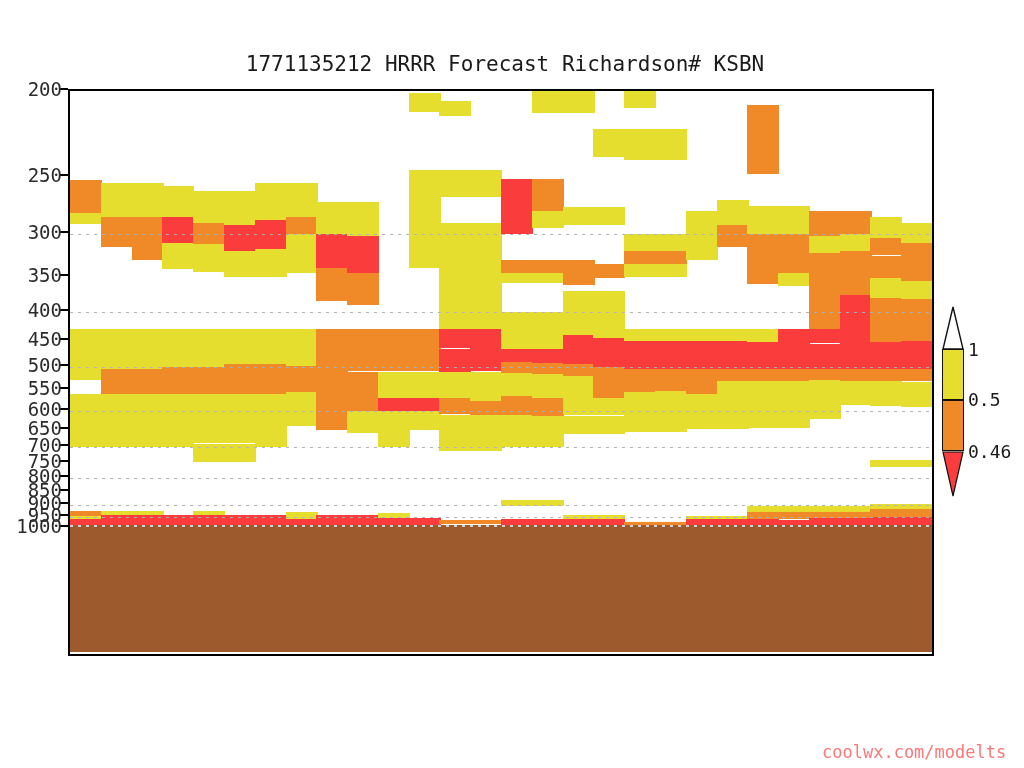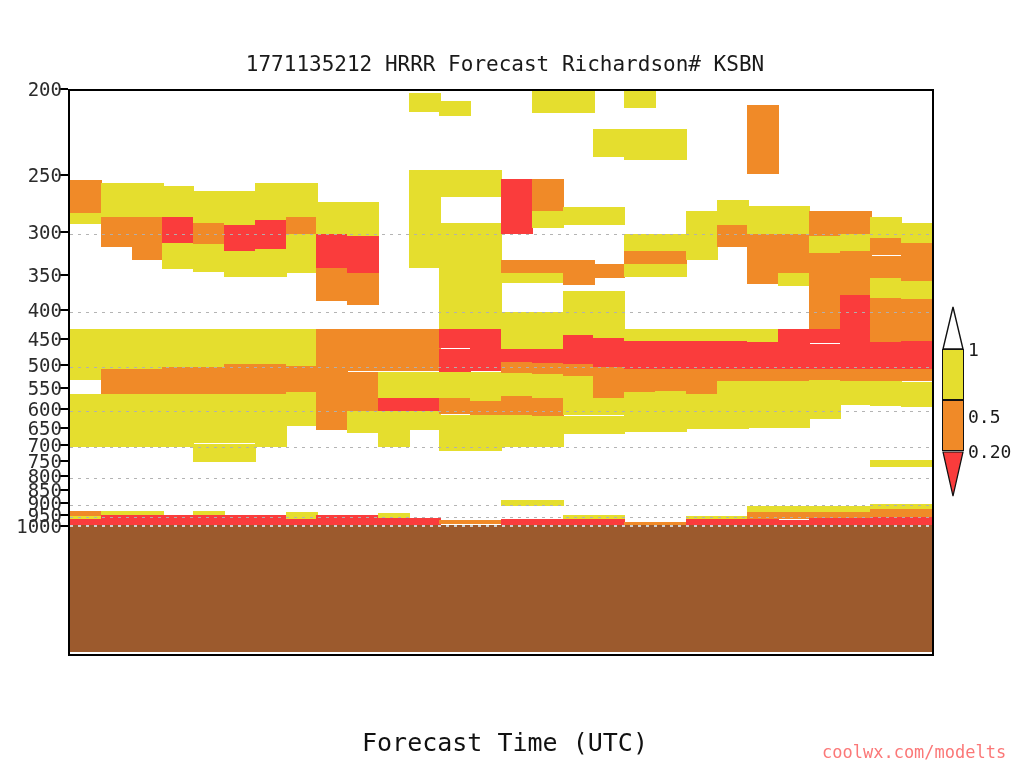--- a/index.html
+++ b/index.html
@@ -424,31 +424,30 @@
       <div class="ytick-mark" style="top: 489px;"></div>
       <div class="ytick-label" style="top: 490px; right: 962px;">850</div>
       <div class="ytick-mark" style="top: 502px;"></div>
       <div class="ytick-label" style="top: 503px; right: 962px;">900</div>
       <div class="ytick-mark" style="top: 514px;"></div>
       <div class="ytick-label" style="top: 515px; right: 962px;">950</div>
       <div class="ytick-mark" style="top: 525px;"></div>
       <div class="ytick-label" style="top: 526px; right: 962px;">1000</div>
     </div>
 
-  <div id="xaxis-title">Forecast Time (UTC)</div>
 
   <div id="colorbar">
       <div style="position: absolute; left: 4px; top: 0px; width: 22px; height: 42px; background: rgb(255, 255, 255); clip-path: polygon(50% 0px, 100% 100%, 0px 100%); border: 0px;"></div>
       <div style="position: absolute; left: 4px; top: 0px;"><svg width="22" height="44" viewBox="0 0 22 44">
           <polygon points="11,1 21,43 1,43" fill="#ffffff" stroke="#111" stroke-width="1.4"></polygon>
         </svg></div>
       <div class="cb-band" style="top: 43px; height: 51px; background: rgb(229, 222, 46);"></div>
       <div class="cb-band" style="top: 94px; height: 51px; background: rgb(240, 138, 40);"></div>
       <div style="position: absolute; left: 4px; top: 145px;"><svg width="22" height="46" viewBox="0 0 22 46">
           <polygon points="1,1 21,1 11,45" fill="#FA3C3C" stroke="#111" stroke-width="1.2"></polygon>
         </svg></div>
       <div class="cb-label" style="top: 44px;">1</div>
-      <div class="cb-label" style="top: 111px; text-align: right;">0.5</div>
-      <div class="cb-label" style="top: 146px;">0.20</div>
+      <div class="cb-label" style="top: 94px; text-align: right;">0.5</div>
+      <div class="cb-label" style="top: 146px;">0.46</div>
     </div>
 
   <div id="watermark">coolwx.com/modelts</div>
 </div>
 
 </body></html>

